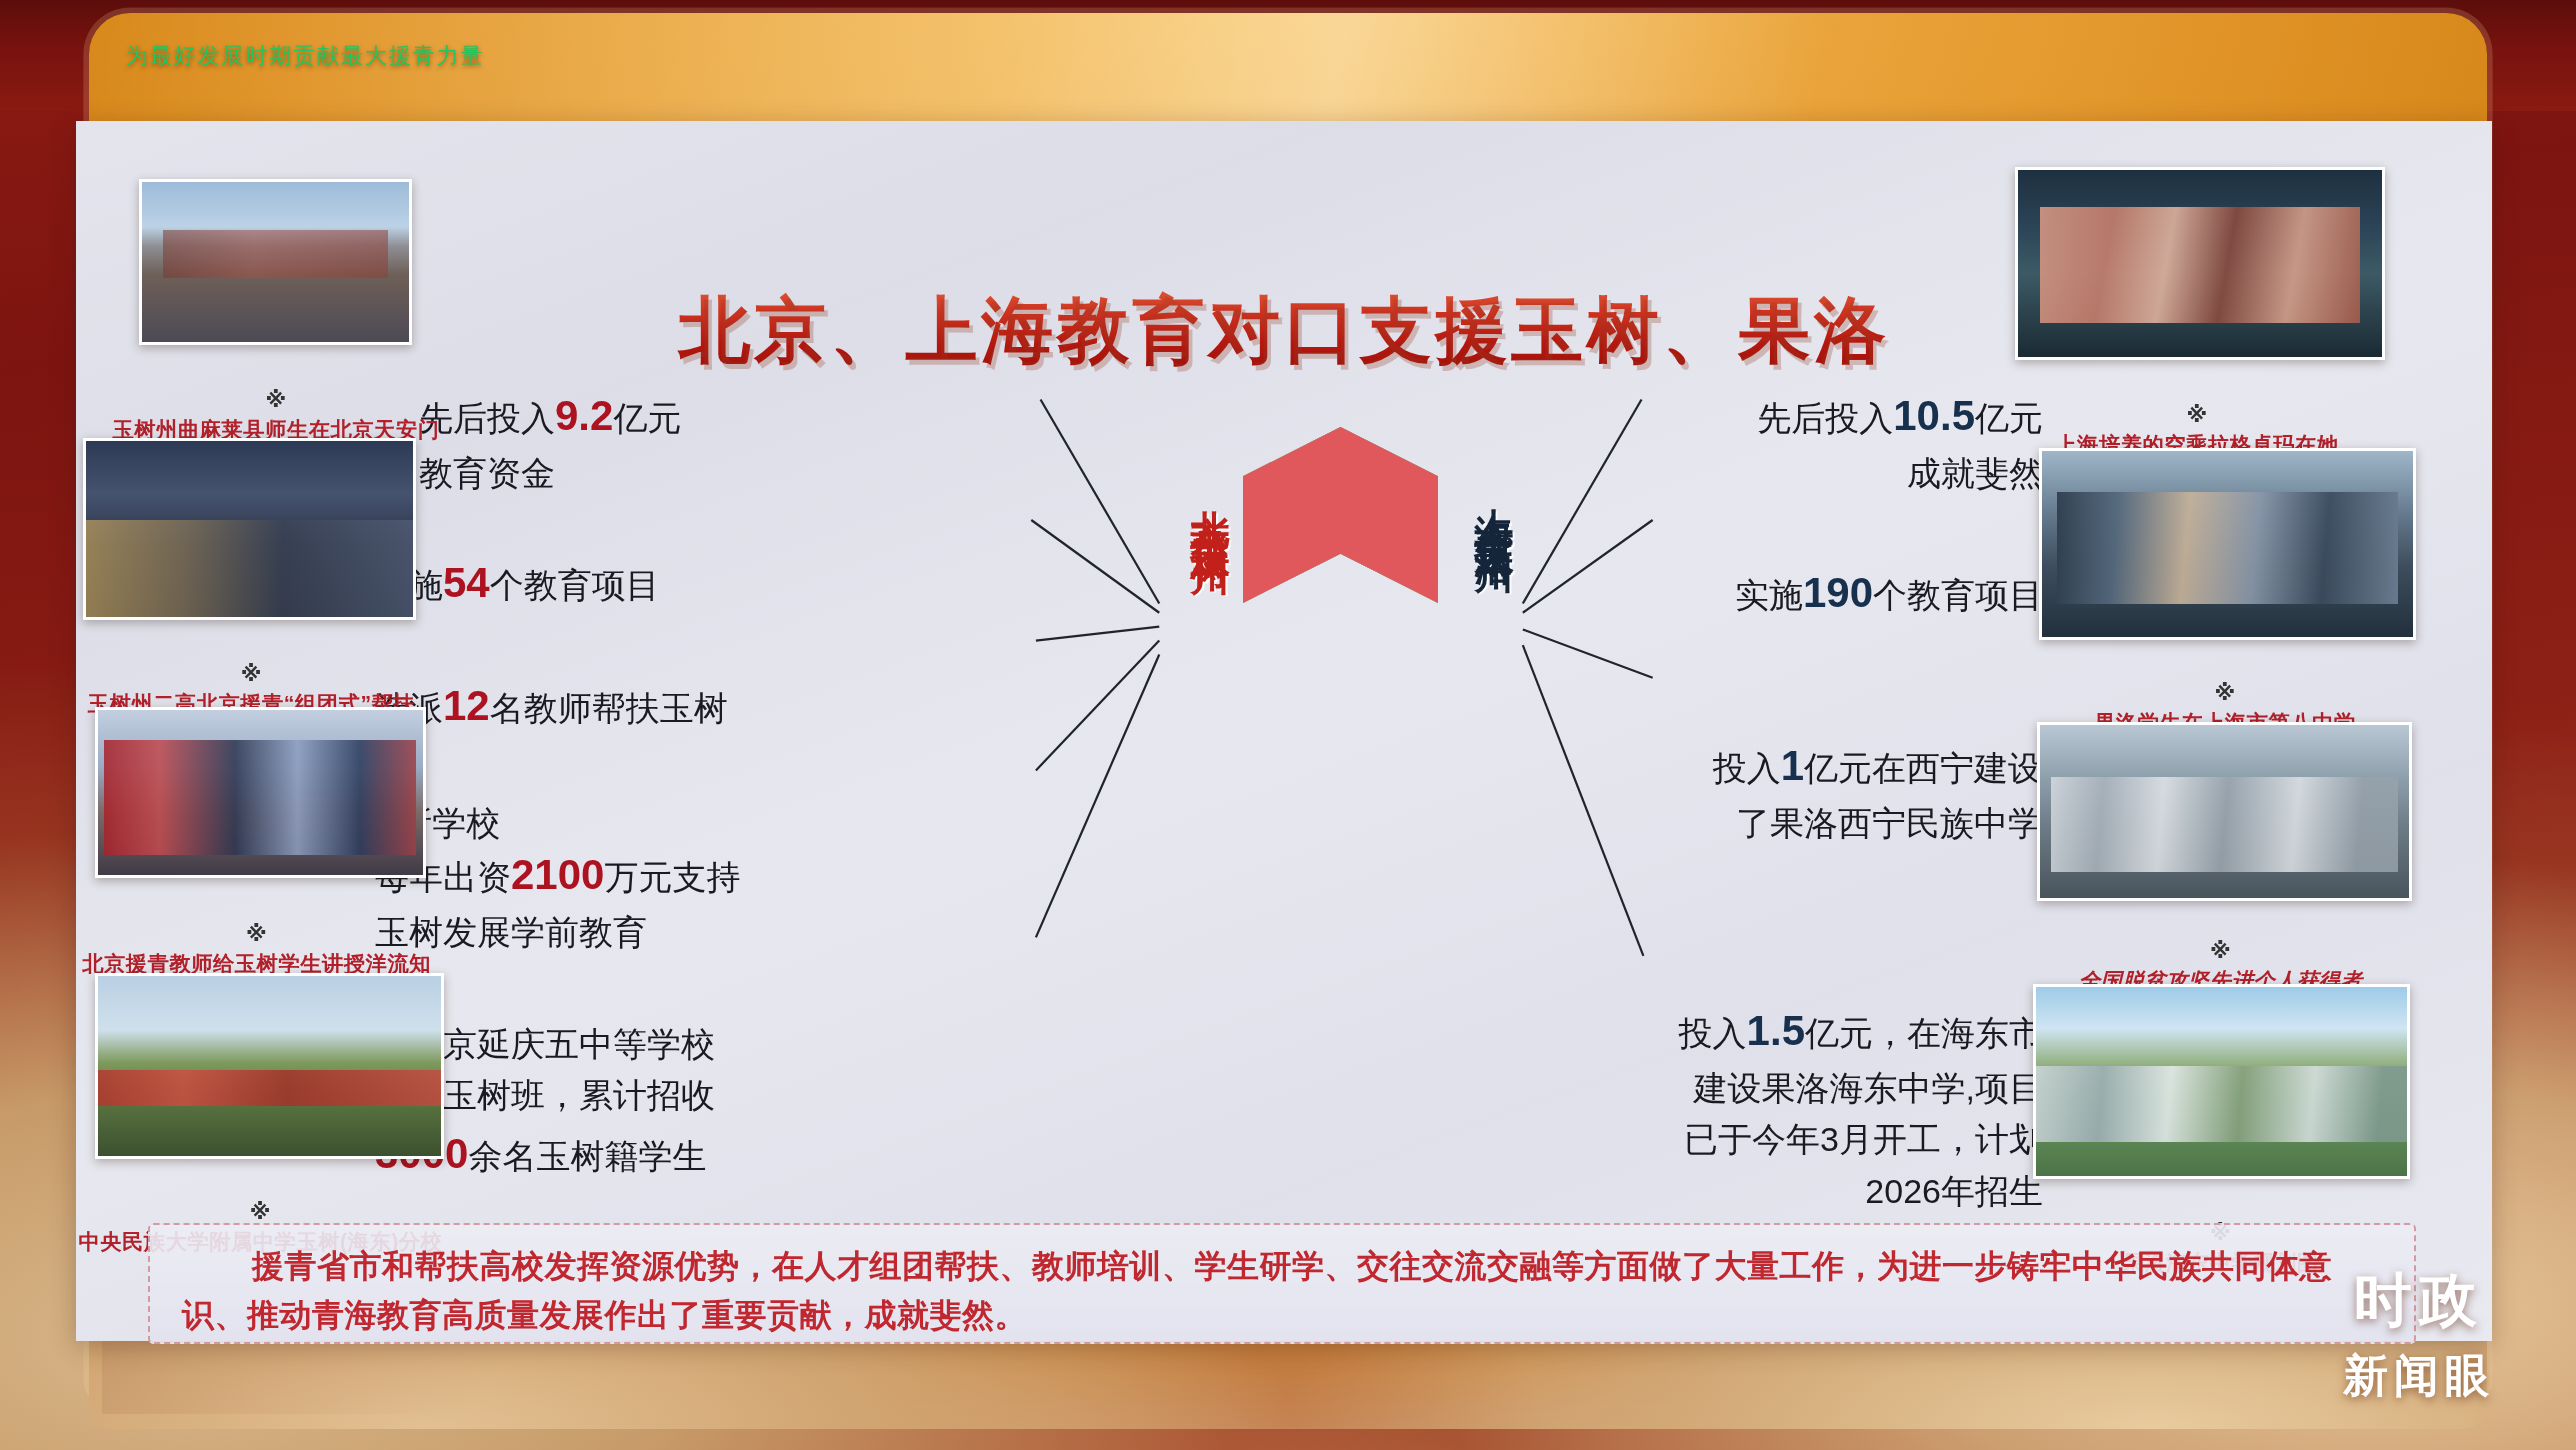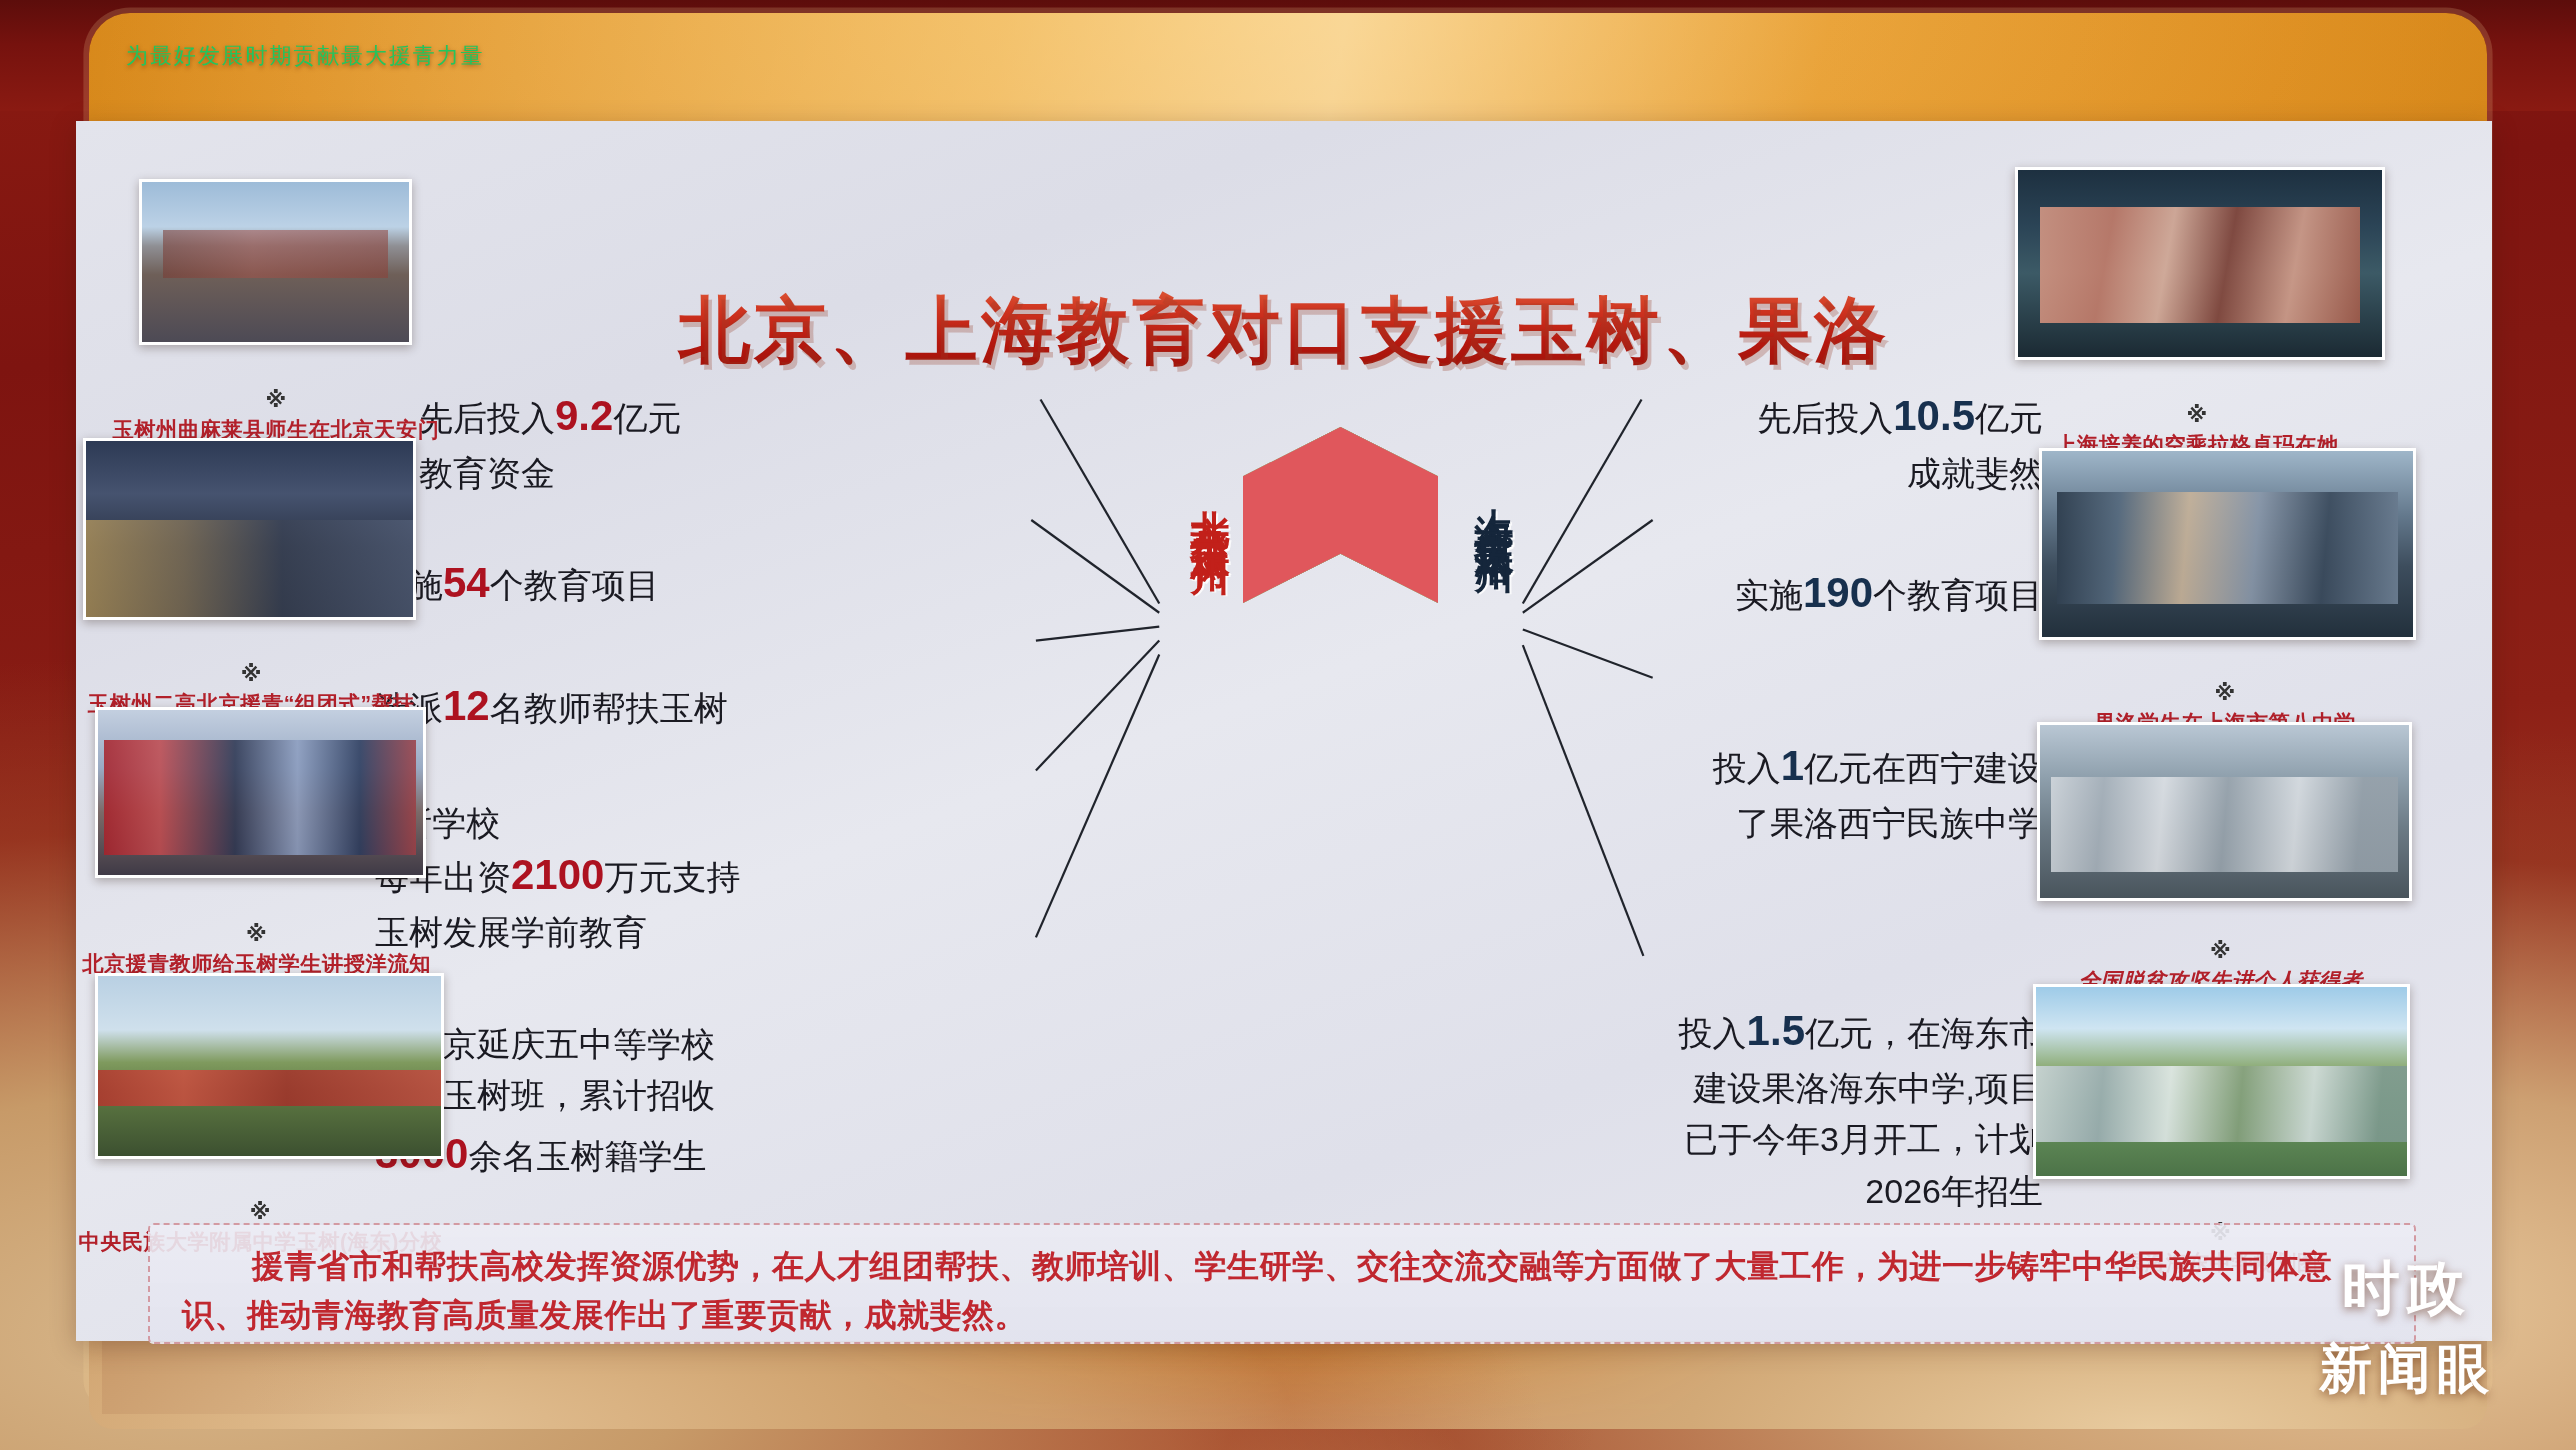--- a/index.html
+++ b/index.html
@@ -160,21 +160,21 @@
     box-sizing:border-box;padding:16.7px 32px 0 32px;
   }
   .summary p{
     margin:0;font-size:32px;line-height:1.55;color:#c0272f;font-weight:bold;
     letter-spacing:0.5px;text-indent:70px;
   }
 
   
   .wm{position:absolute;right:81px;bottom:45px;text-align:center;margin-top:39px;}
   .wm .r1{font-size:58px;font-weight:bold;color:#fff;letter-spacing:7.4px;text-shadow:0 2.8px 9.3px rgba(90,30,0,.55);}
-  .wm .r2{font-size:53px;font-weight:bold;color:#fff;letter-spacing:5.6px;margin-top:5.6px;text-shadow:0 2.8px 9.3px rgba(90,30,0,.55);}
+  .wm .r2{font-size:45px;font-weight:bold;color:#fff;letter-spacing:5.6px;margin-top:5.6px;text-shadow:0 2.8px 9.3px rgba(90,30,0,.55);}
 </style>
 </head>
 <body>
 
 <div id="screen">
 
   <div class="bg-base"></div>
   <div class="bg-topstripe"></div>
   <div class="bg-orange"></div>
   <div class="bg-orange-glow"></div>

